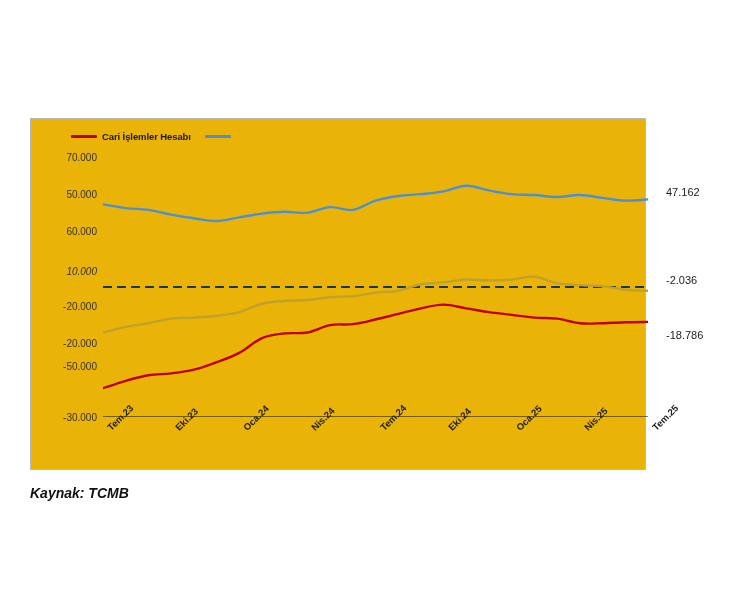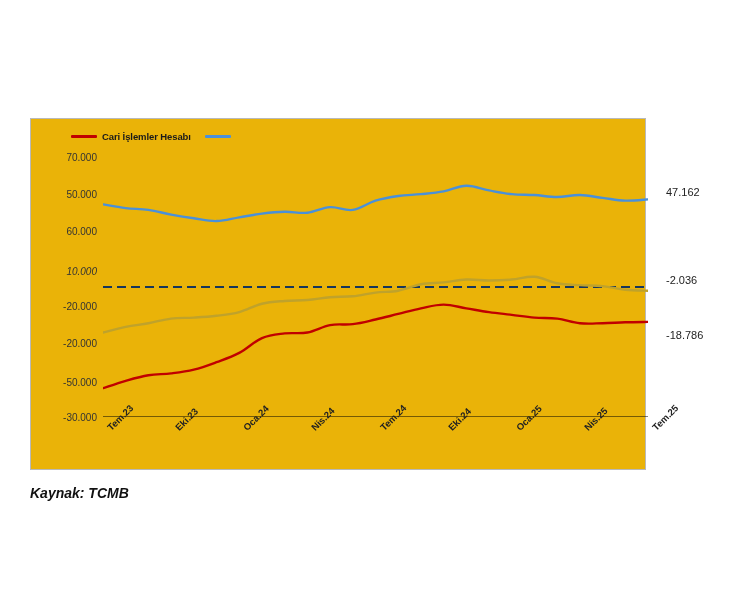--- a/index.html
+++ b/index.html
@@ -144,21 +144,21 @@
       </div>
     </div>
 
     <div id="ylabels">
         <div class="ytick" style="top: 0px;">70.000</div>
         <div class="ytick" style="top: 37.1429px;">50.000</div>
         <div class="ytick" style="top: 74.2857px;">60.000</div>
         <div class="ytick" style="top: 114px; font-style: italic;">10.000</div>
         <div class="ytick" style="top: 148.571px;">-20.000</div>
         <div class="ytick" style="top: 185.714px;">-20.000</div>
-        <div class="ytick" style="top: 225px; margin-left: 28px;">-50.000</div>
+        <div class="ytick" style="top: 209px; margin-left: 28px;">-50.000</div>
         <div class="ytick" style="top: 260px;">-30.000</div>
       </div>
 
     <div id="plot">
       <svg id="plot-svg" width="545" height="260" viewBox="0 0 545 260">
           <line x1="0" x2="557" y1="130" y2="130" stroke="#16365c" stroke-width="1.8" stroke-dasharray="9,5"></line>
           <line x1="0" x2="557" y1="260" y2="260" stroke="#000000" stroke-width="1"></line>
           <path d="M 0.00 231.21 C 4.09 229.88, 14.53 226.13, 22.71 223.79 C 30.88 221.45, 37.24 219.55, 45.42 218.21 C 53.59 216.88, 59.95 217.36, 68.13 216.36 C 76.30 215.35, 82.66 214.65, 90.83 212.64 C 99.01 210.64, 105.37 208.22, 113.54 205.21 C 121.72 202.21, 128.07 200.27, 136.25 195.93 C 144.43 191.58, 150.78 184.58, 158.96 181.07 C 167.13 177.56, 173.49 177.43, 181.67 176.43 C 189.84 175.43, 196.20 177.00, 204.38 175.50 C 212.55 174.00, 218.91 169.58, 227.08 168.07 C 235.26 166.57, 241.62 168.15, 249.79 167.14 C 257.97 166.14, 264.32 164.34, 272.50 162.50 C 280.68 160.66, 287.03 158.93, 295.21 156.93 C 303.38 154.92, 309.74 153.03, 317.92 151.36 C 326.09 149.69, 332.45 147.64, 340.63 147.64 C 348.80 147.64, 355.16 150.02, 363.33 151.36 C 371.51 152.69, 377.87 153.90, 386.04 155.07 C 394.22 156.24, 400.57 156.85, 408.75 157.86 C 416.93 158.86, 423.28 159.97, 431.46 160.64 C 439.63 161.31, 445.99 160.57, 454.17 161.57 C 462.34 162.57, 468.70 165.38, 476.88 166.21 C 485.05 167.05, 491.41 166.38, 499.58 166.21 C 507.76 166.05, 514.12 165.52, 522.29 165.29 C 530.47 165.05, 540.91 164.96, 545.00 164.89" fill="none" stroke="#c00000" stroke-width="2.4" stroke-linecap="round" stroke-linejoin="round"></path>
           <path d="M 0.00 47.36 C 4.09 48.03, 14.53 50.07, 22.71 51.07 C 30.88 52.07, 37.24 51.76, 45.42 52.93 C 53.59 54.10, 59.95 56.07, 68.13 57.57 C 76.30 59.08, 82.66 60.12, 90.83 61.29 C 99.01 62.46, 105.37 64.24, 113.54 64.07 C 121.72 63.90, 128.07 61.69, 136.25 60.36 C 144.43 59.02, 150.78 57.65, 158.96 56.64 C 167.13 55.64, 173.49 54.95, 181.67 54.79 C 189.84 54.62, 196.20 56.55, 204.38 55.71 C 212.55 54.88, 218.91 50.64, 227.08 50.14 C 235.26 49.64, 241.62 54.10, 249.79 52.93 C 257.97 51.76, 264.32 46.15, 272.50 43.64 C 280.68 41.14, 287.03 40.17, 295.21 39.00 C 303.38 37.83, 309.74 37.98, 317.92 37.14 C 326.09 36.31, 332.45 35.86, 340.63 34.36 C 348.80 32.85, 355.16 28.95, 363.33 28.79 C 371.51 28.62, 377.87 31.92, 386.04 33.43 C 394.22 34.93, 400.57 36.31, 408.75 37.14 C 416.93 37.98, 423.28 37.57, 431.46 38.07 C 439.63 38.57, 445.99 39.93, 454.17 39.93 C 462.34 39.93, 468.70 37.90, 476.88 38.07 C 485.05 38.24, 491.41 39.85, 499.58 40.86 C 507.76 41.86, 514.12 43.36, 522.29 43.64 C 530.47 43.92, 540.91 42.63, 545.00 42.41" fill="none" stroke="#4a90d9" stroke-width="2.4" stroke-linecap="round" stroke-linejoin="round"></path>
           <path d="M 0.00 175.50 C 4.09 174.50, 14.53 171.60, 22.71 169.93 C 30.88 168.26, 37.24 167.72, 45.42 166.21 C 53.59 164.71, 59.95 162.57, 68.13 161.57 C 76.30 160.57, 82.66 161.14, 90.83 160.64 C 99.01 160.14, 105.37 159.79, 113.54 158.79 C 121.72 157.78, 128.07 157.24, 136.25 155.07 C 144.43 152.90, 150.78 148.72, 158.96 146.71 C 167.13 144.71, 173.49 144.60, 181.67 143.93 C 189.84 143.26, 196.20 143.67, 204.38 143.00 C 212.55 142.33, 218.91 140.88, 227.08 140.21 C 235.26 139.55, 241.62 140.12, 249.79 139.29 C 257.97 138.45, 264.32 136.57, 272.50 135.57 C 280.68 134.57, 287.03 135.22, 295.21 133.71 C 303.38 132.21, 309.74 128.72, 317.92 127.21 C 326.09 125.71, 332.45 126.19, 340.63 125.36 C 348.80 124.52, 355.16 122.91, 363.33 122.57 C 371.51 122.24, 377.87 123.50, 386.04 123.50 C 394.22 123.50, 400.57 123.24, 408.75 122.57 C 416.93 121.90, 423.28 119.12, 431.46 119.79 C 439.63 120.45, 445.99 124.78, 454.17 126.29 C 462.34 127.79, 468.70 127.64, 476.88 128.14 C 485.05 128.64, 491.41 128.24, 499.58 129.07 C 507.76 129.91, 514.12 131.94, 522.29 132.79 C 530.47 133.63, 540.91 133.60, 545.00 133.78" fill="none" stroke="#bfa22b" stroke-width="2.4" stroke-linecap="round" stroke-linejoin="round"></path>

